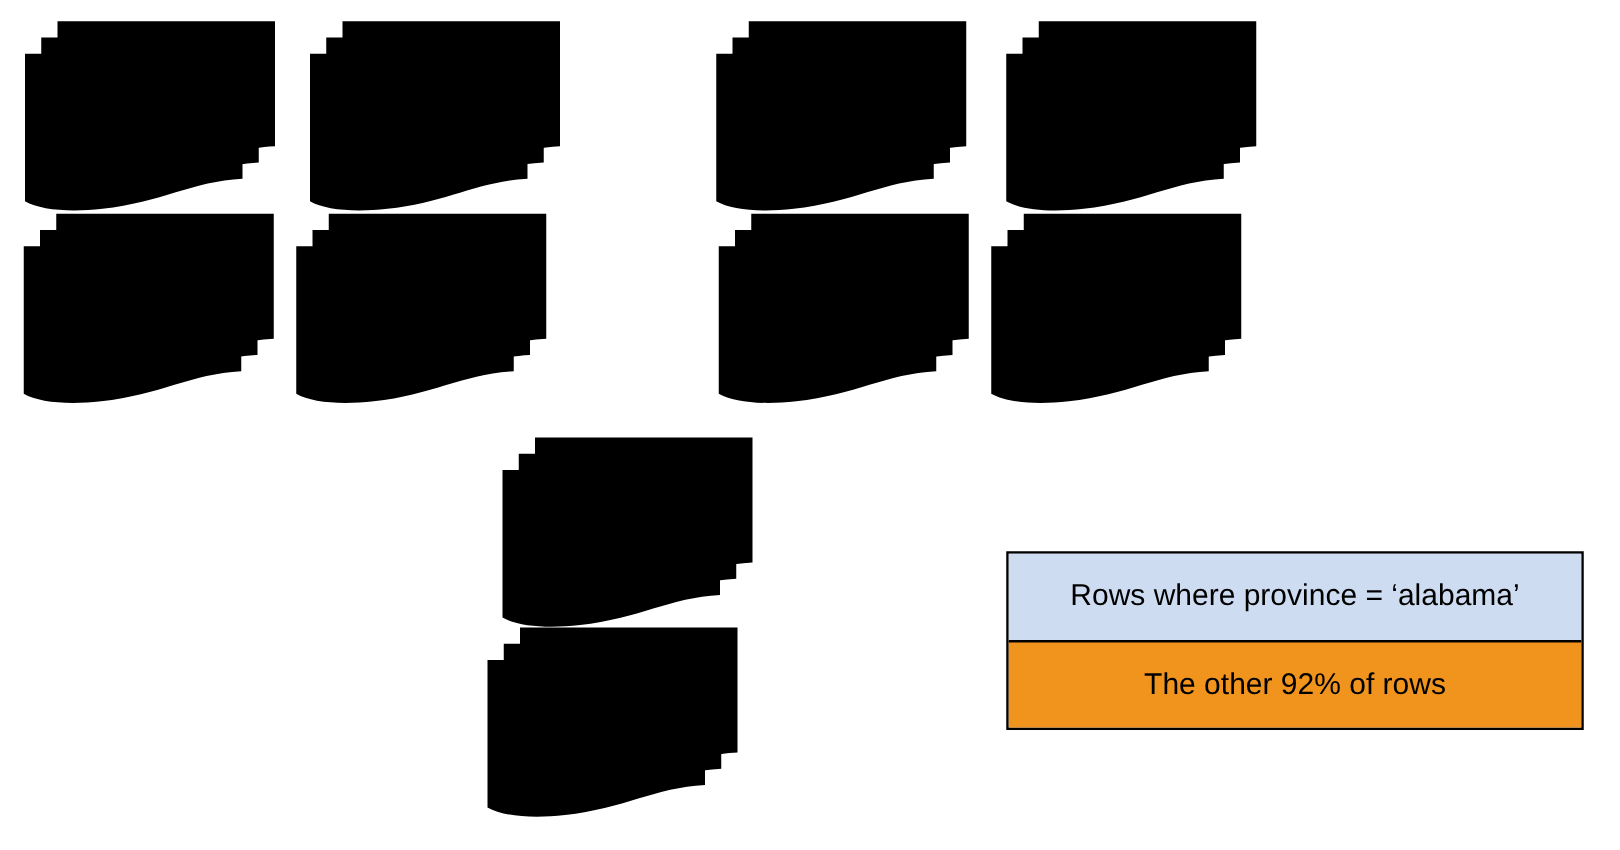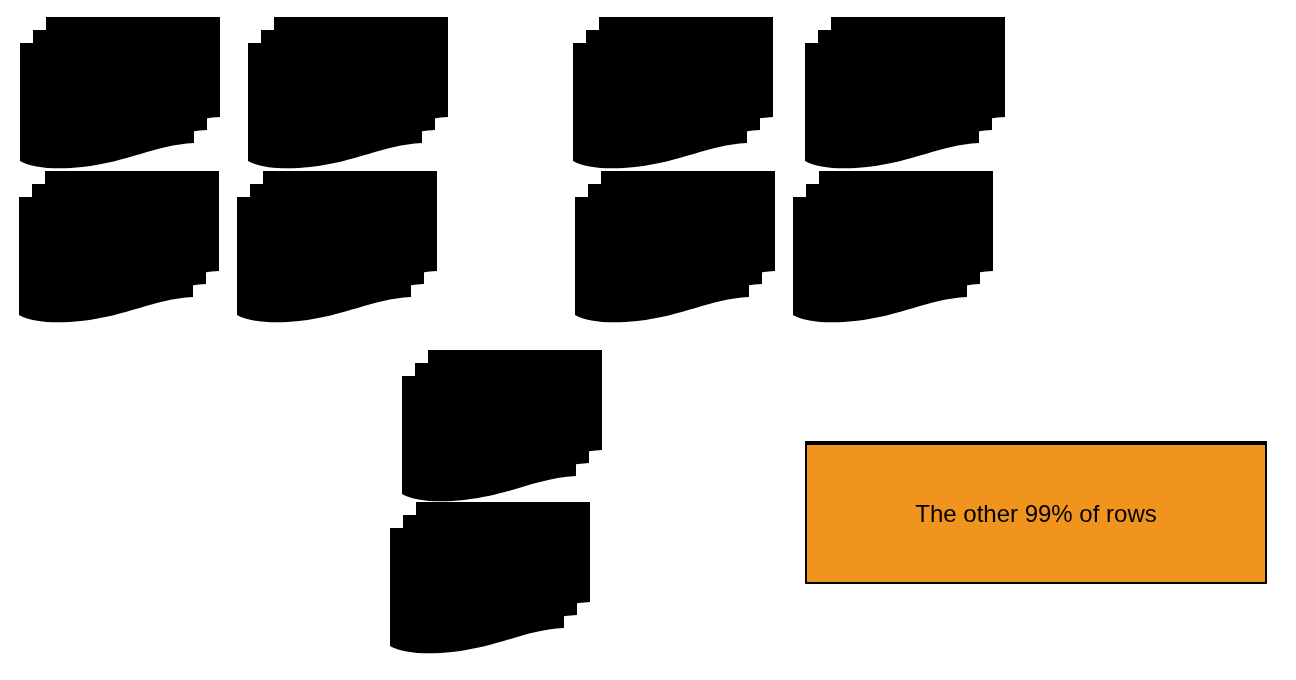--- a/index.html
+++ b/index.html
@@ -133,16 +133,19 @@
 <div class="stack pos-ap-east-2 fill-blue">
   <svg width="202" height="153" viewBox="0 0 202 153">
     <use href="#doc-sheet" transform="translate(27,1)"></use>
     <use href="#doc-sheet" transform="translate(14,14)"></use>
     <use href="#doc-sheet" transform="translate(1,27)"></use>
   </svg>
   <div class="stack-label">ap-east-2</div>
 </div>
 
 <div class="legend">
+  <div class="legend-row fill-blue">
+    <span>Rows where province = ‘alabama’</span>
+  </div>
   <div class="legend-row fill-orange">
-    <span>The other 99% of rows</span>
+    <span>The other 92% of rows</span>
   </div>
 </div>
 
 </body></html>

